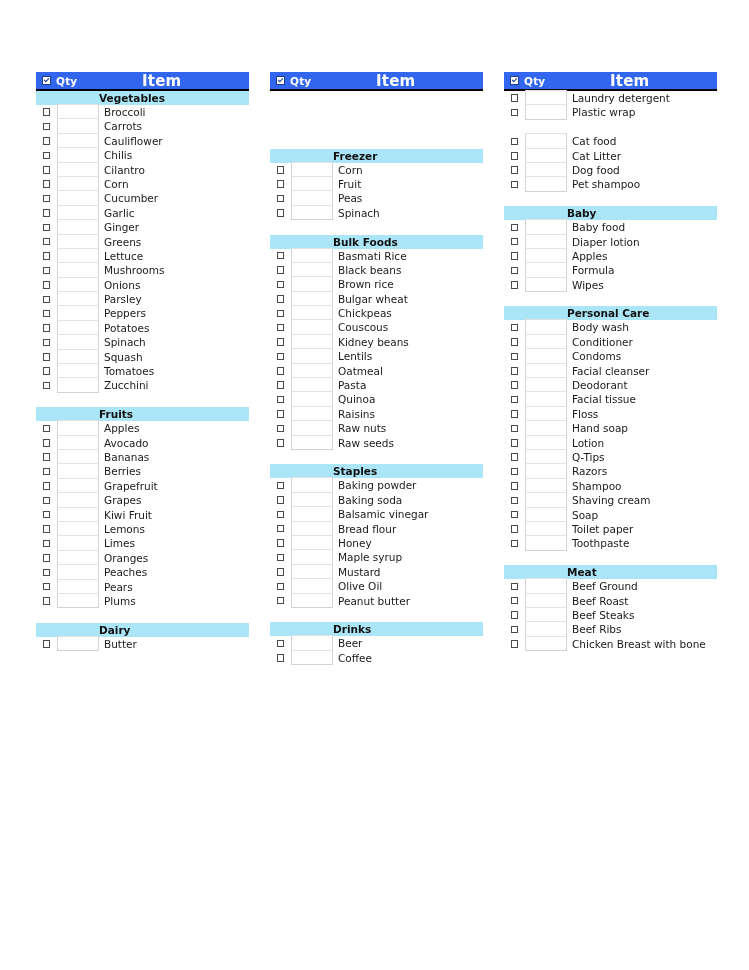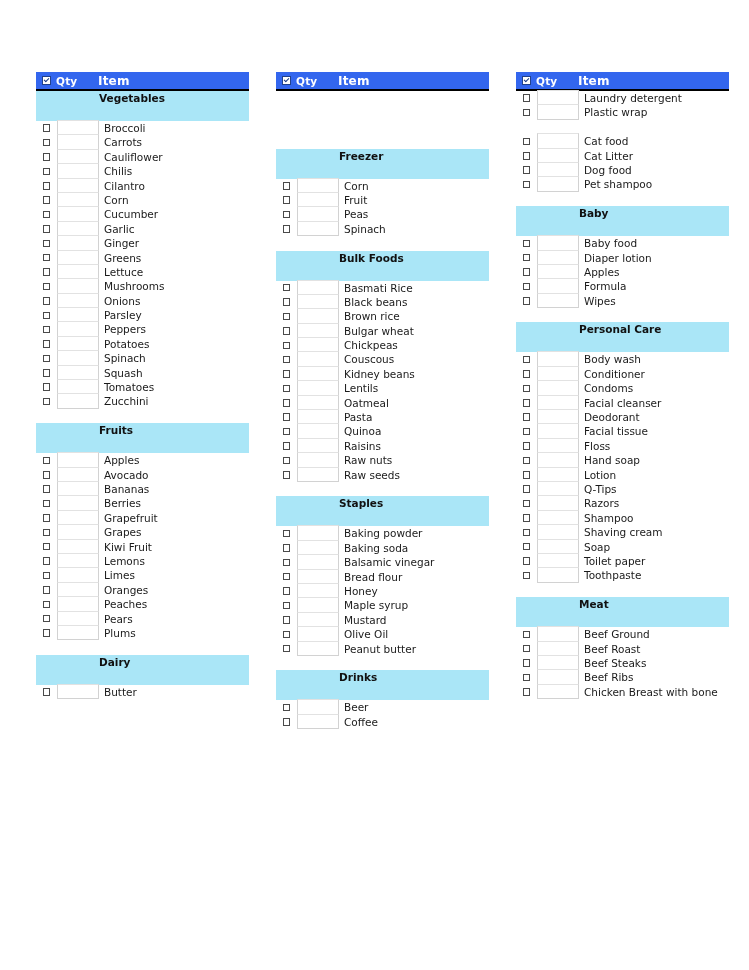--- a/index.html
+++ b/index.html
@@ -22,21 +22,21 @@
     width: 749px;
     height: 970px;
   }
   .columns {
     position: absolute;
     left: 36px;
     top: 72px;
     width: 682px;
     display: flex;
     flex-direction: row;
-    gap: 27px;
+    gap: 21px;
   }
   .column {
     width: 213px;
     flex: 0 0 213px;
   }
   
   .col-header {
     height: 19px;
     background: #3366ee;
     border-bottom: 2px solid #000000;
@@ -72,34 +72,35 @@
   }
   .col-header .hdr-qty {
     flex: 0 0 42px;
     font-size: 10.5px;
     font-weight: bold;
     color: #ffffff;
     letter-spacing: .2px;
   }
   .col-header .hdr-item {
     flex: 1 1 auto;
-    font-size: 12px;
+    font-size: 15px;
     font-weight: bold;
     color: #ffffff;
     letter-spacing: .2px;
+    margin-left: 44px;
   }
   
   .col-body {
     padding-top: 0px;
   }
   .spacer {
     height: 14.4px;
   }
   .section-title {
-    height: 30px;
+    height: 14px;
     line-height: 14.4px;
     background: #aae6f7;
     font-size: 10.5px;
     font-weight: bold;
     color: #111111;
     padding-left: 63px;
     box-sizing: border-box;
     white-space: nowrap;
   }
   .row {

